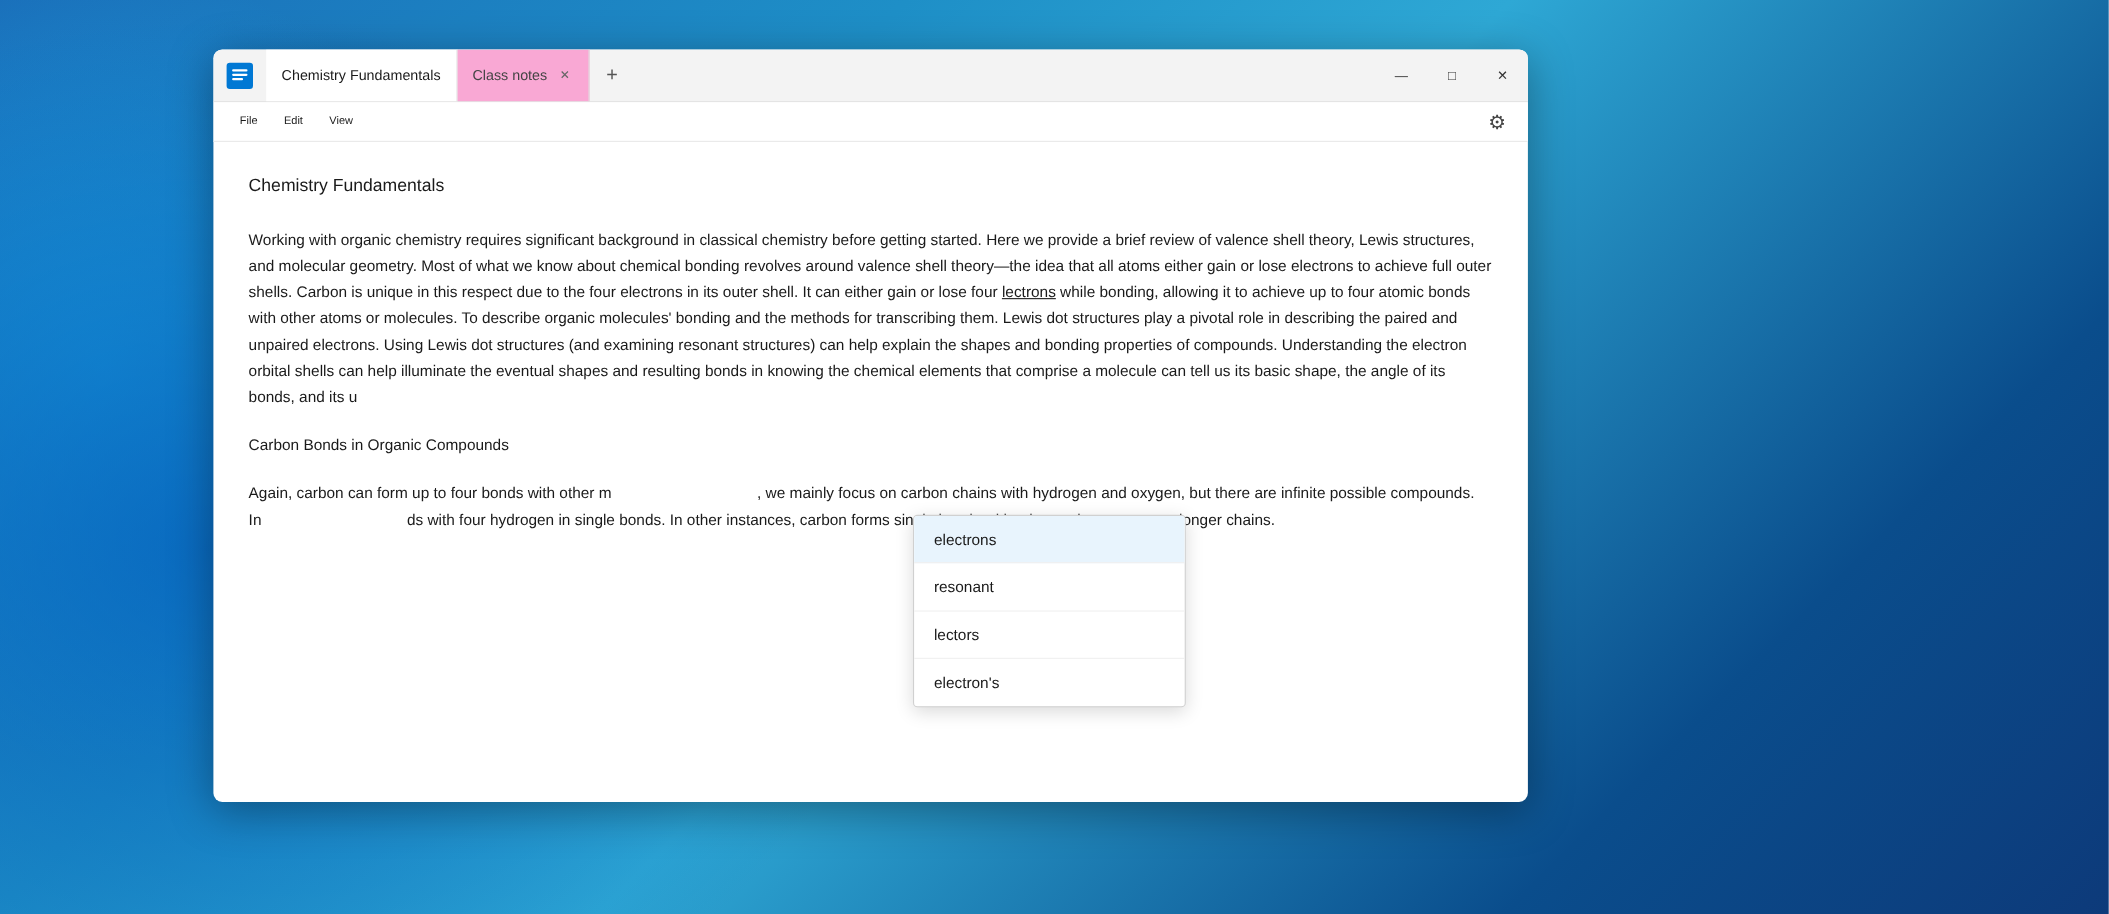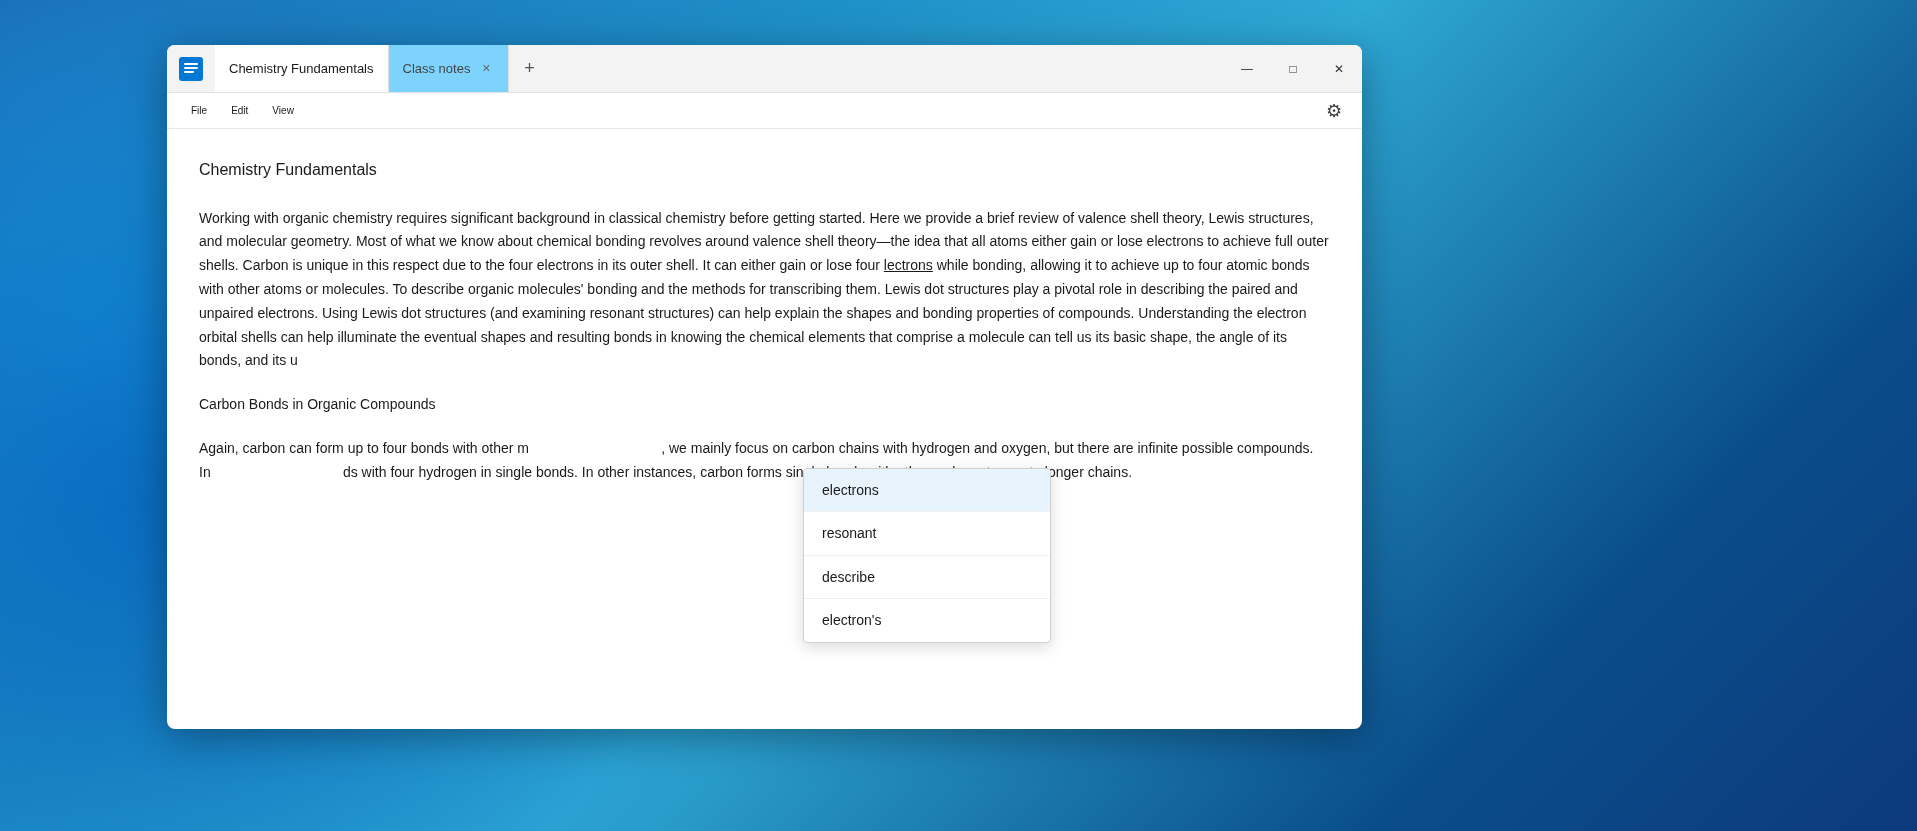--- a/index.html
+++ b/index.html
@@ -20,21 +20,21 @@
       content: '';
       position: absolute;
       left: 0; top: 0; right: 0; bottom: 0;
       background: radial-gradient(ellipse 900px 700px at 10% 60%, #0057b8aa 0%, transparent 70%),
                   radial-gradient(ellipse 600px 600px at 5% 40%, #1a9fe0cc 0%, transparent 60%);
       pointer-events: none;
     }
 
     .window {
       position: absolute;
-      left: 167px;
+      left: 194px;
       top: 45px;
       width: 1195px;
       height: 684px;
       background: #ffffff;
       border-radius: 8px;
       box-shadow: 0 8px 40px rgba(0,0,0,0.35);
       display: flex;
       flex-direction: column;
       overflow: hidden;
     }
@@ -89,21 +89,21 @@
       border-right: 1px solid #e0e0e0;
       background: #ffffff;
     }
 
     .tab.active {
       background: #ffffff;
       font-weight: 400;
     }
 
     .tab-class-notes {
-      background: #7dd3fc;
+      background: #f9a8d4;
       color: #444;
     }
 
     .tab-close {
       margin-left: 8px;
       width: 16px;
       height: 16px;
       display: flex;
       align-items: center;
       justify-content: center;
@@ -307,17 +307,17 @@
       <p class="section-heading">Carbon Bonds in Organic Compounds</p>
 
       <p>
         Again, carbon can form up to four bonds with other m&nbsp;&nbsp;&nbsp;&nbsp;&nbsp;&nbsp;&nbsp;&nbsp;&nbsp;&nbsp;&nbsp;&nbsp;&nbsp;&nbsp;&nbsp;&nbsp;&nbsp;&nbsp;&nbsp;&nbsp;&nbsp;&nbsp;&nbsp;&nbsp;&nbsp;&nbsp;&nbsp;&nbsp;&nbsp;&nbsp;&nbsp;&nbsp;&nbsp;&nbsp;, we mainly focus on carbon chains with hydrogen and oxygen, but there are infinite possible compounds. In&nbsp;&nbsp;&nbsp;&nbsp;&nbsp;&nbsp;&nbsp;&nbsp;&nbsp;&nbsp;&nbsp;&nbsp;&nbsp;&nbsp;&nbsp;&nbsp;&nbsp;&nbsp;&nbsp;&nbsp;&nbsp;&nbsp;&nbsp;&nbsp;&nbsp;&nbsp;&nbsp;&nbsp;&nbsp;&nbsp;&nbsp;&nbsp;&nbsp;&nbsp;ds with four hydrogen in single bonds. In other instances, carbon forms single bonds with other carbons to create longer chains.
       </p>
     </div>
 
     <div class="autocomplete-dropdown">
       <div class="autocomplete-item highlighted">electrons</div>
       <div class="autocomplete-item">resonant</div>
-      <div class="autocomplete-item">describe</div>
+      <div class="autocomplete-item">lectors</div>
       <div class="autocomplete-item">electron's</div>
     </div>
   </div>
 </div>
 
 </body></html>

